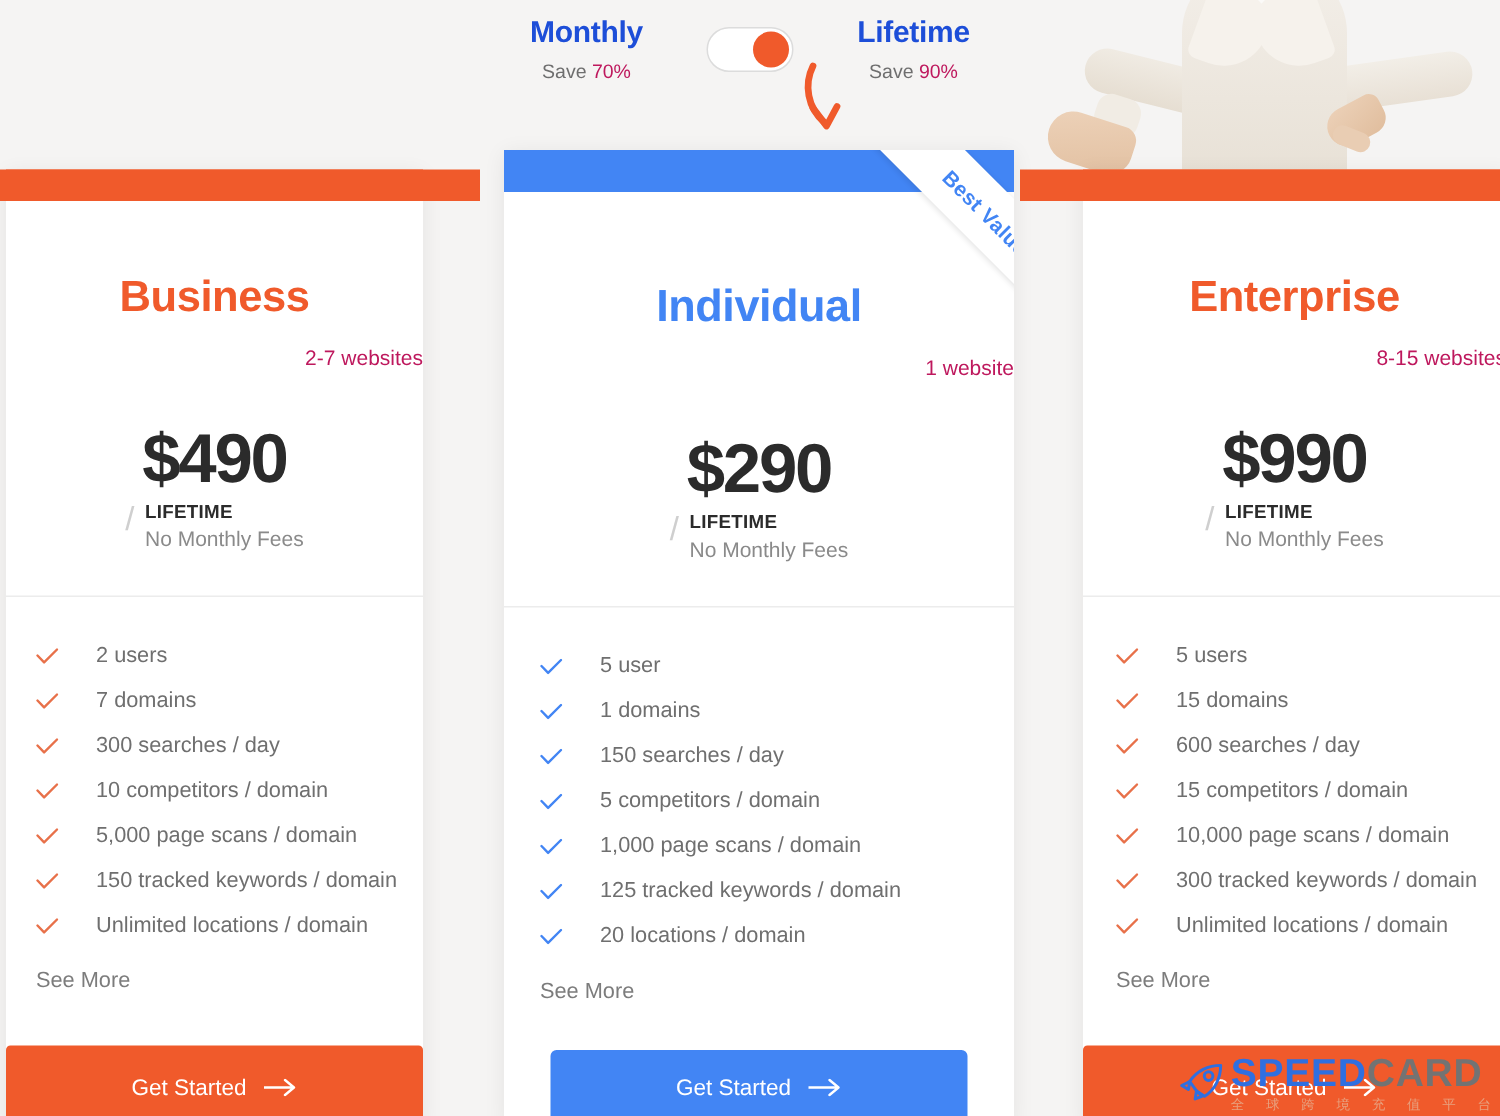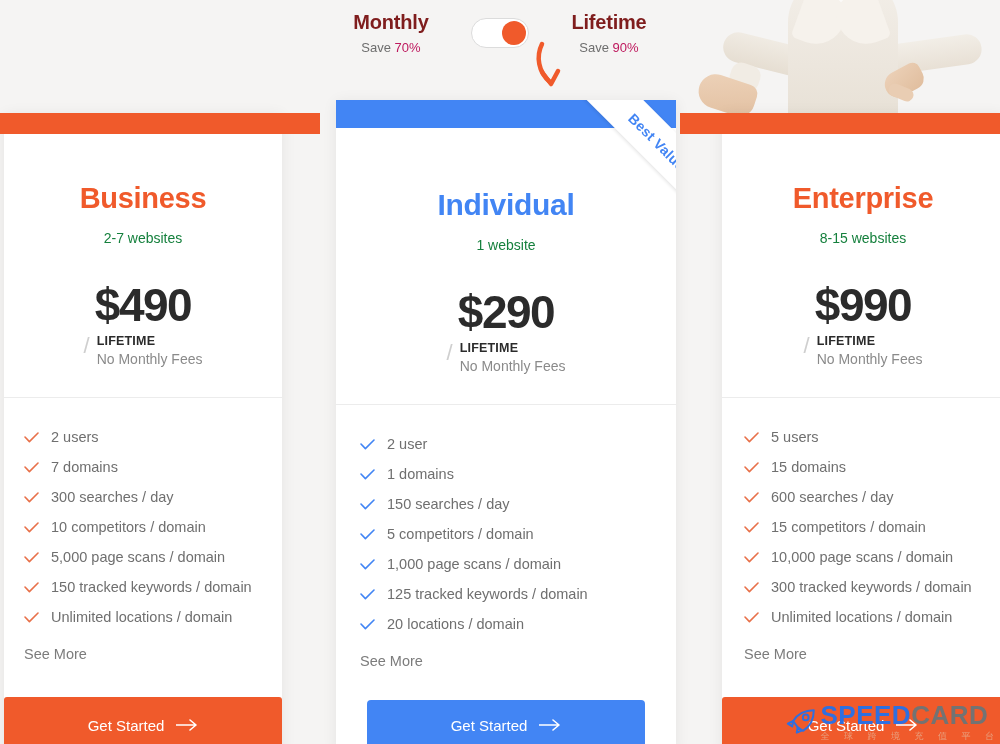--- a/index.html
+++ b/index.html
@@ -68,21 +68,21 @@
 
   
   .header{
     position:absolute; top:0; left:0; width:1000px; height:110px;
     display:flex; align-items:flex-start; justify-content:center;
     padding-top:6px; z-index:5;
   }
   .toggle-wrap{ display:flex; align-items:flex-start; gap:20px; }
   .plan-label{ text-align:center; padding-top:3px; width:120px; }
   .plan-label .name{
-    font-size:20px; font-weight:bold; color:#7f1d1d; letter-spacing:-.2px;
+    font-size:20px; font-weight:bold; color:#1d4ed8; letter-spacing:-.2px;
     line-height:26px;
   }
   .plan-label .save{
     font-size:13px; color:#6e6e6e; margin-top:4px; line-height:17px;
   }
   .plan-label .save .pct{ color:#be185d; }
   .switch{
     width:58px; height:30px; border-radius:16px; background:#ffffff;
     border:1.5px solid #dcdcdc; position:relative; margin-top:12px;
     flex:none;
@@ -119,21 +119,21 @@
 
   .card-inner{ position:relative; }
   .plan-name{
     text-align:center; font-size:29px; font-weight:bold; letter-spacing:-.3px;
   }
   .card.business .plan-name{ color:#f05a2b; margin-top:48px; }
   .card.enterprise .plan-name{ color:#f05a2b; margin-top:48px; }
   .card.individual .plan-name{ color:#4285f4; margin-top:60px; font-size:30px; }
 
   .plan-sub{
-    text-align:center; font-size:14px; color:#15803d; margin-top:15px;
+    text-align:right; font-size:14px; color:#be185d; margin-top:15px;
   }
   .price-block{ text-align:center; margin-top:34px; }
   .price{
     font-size:46px; font-weight:bold; color:#2b2b2b; letter-spacing:-1.5px;
     line-height:50px;
   }
   .price-meta{
     display:inline-flex; align-items:flex-start; gap:7px; margin-top:4px;
   }
   .slash{
@@ -148,21 +148,21 @@
   .price-meta .nofees{
     font-size:14px; color:#8a8a8a; line-height:19px; margin-top:1px;
   }
 
   .divider{ height:1px; background:#ececec; margin-top:28px; }
 
   .features{ padding:24px 0 0 20px; }
   .card.individual .features{ padding-left:24px; }
   .card.enterprise .features{ padding-left:22px; }
   .feature{
-    display:flex; align-items:center; gap:12px; height:30px;
+    display:flex; align-items:center; gap:25px; height:30px;
     font-size:14.5px; color:#6f6f6f;
   }
   .check{ width:15px; height:11px; flex:none; }
   .see-more{
     font-size:14.5px; color:#7c7c7c; margin-top:14px;
   }
 
   .cta{
     position:absolute; left:0; right:0; display:flex; justify-content:center;
   }
@@ -348,21 +348,21 @@
             <div class="nofees">No Monthly Fees</div>
           </div>
         </div>
       </div>
       <div class="divider"></div>
       <div class="features">
         <div class="feature">
           <svg class="check" viewBox="0 0 15 11">
               <path d="M1 5 L5.4 9.6 L14 1" stroke="#4285f4" stroke-width="1.6" fill="none" stroke-linecap="round" stroke-linejoin="round"></path>
             </svg>
-          <span>2 user</span>
+          <span>5 user</span>
         </div>
         <div class="feature">
           <svg class="check" viewBox="0 0 15 11">
               <path d="M1 5 L5.4 9.6 L14 1" stroke="#4285f4" stroke-width="1.6" fill="none" stroke-linecap="round" stroke-linejoin="round"></path>
             </svg>
           <span>1 domains</span>
         </div>
         <div class="feature">
           <svg class="check" viewBox="0 0 15 11">
               <path d="M1 5 L5.4 9.6 L14 1" stroke="#4285f4" stroke-width="1.6" fill="none" stroke-linecap="round" stroke-linejoin="round"></path>

